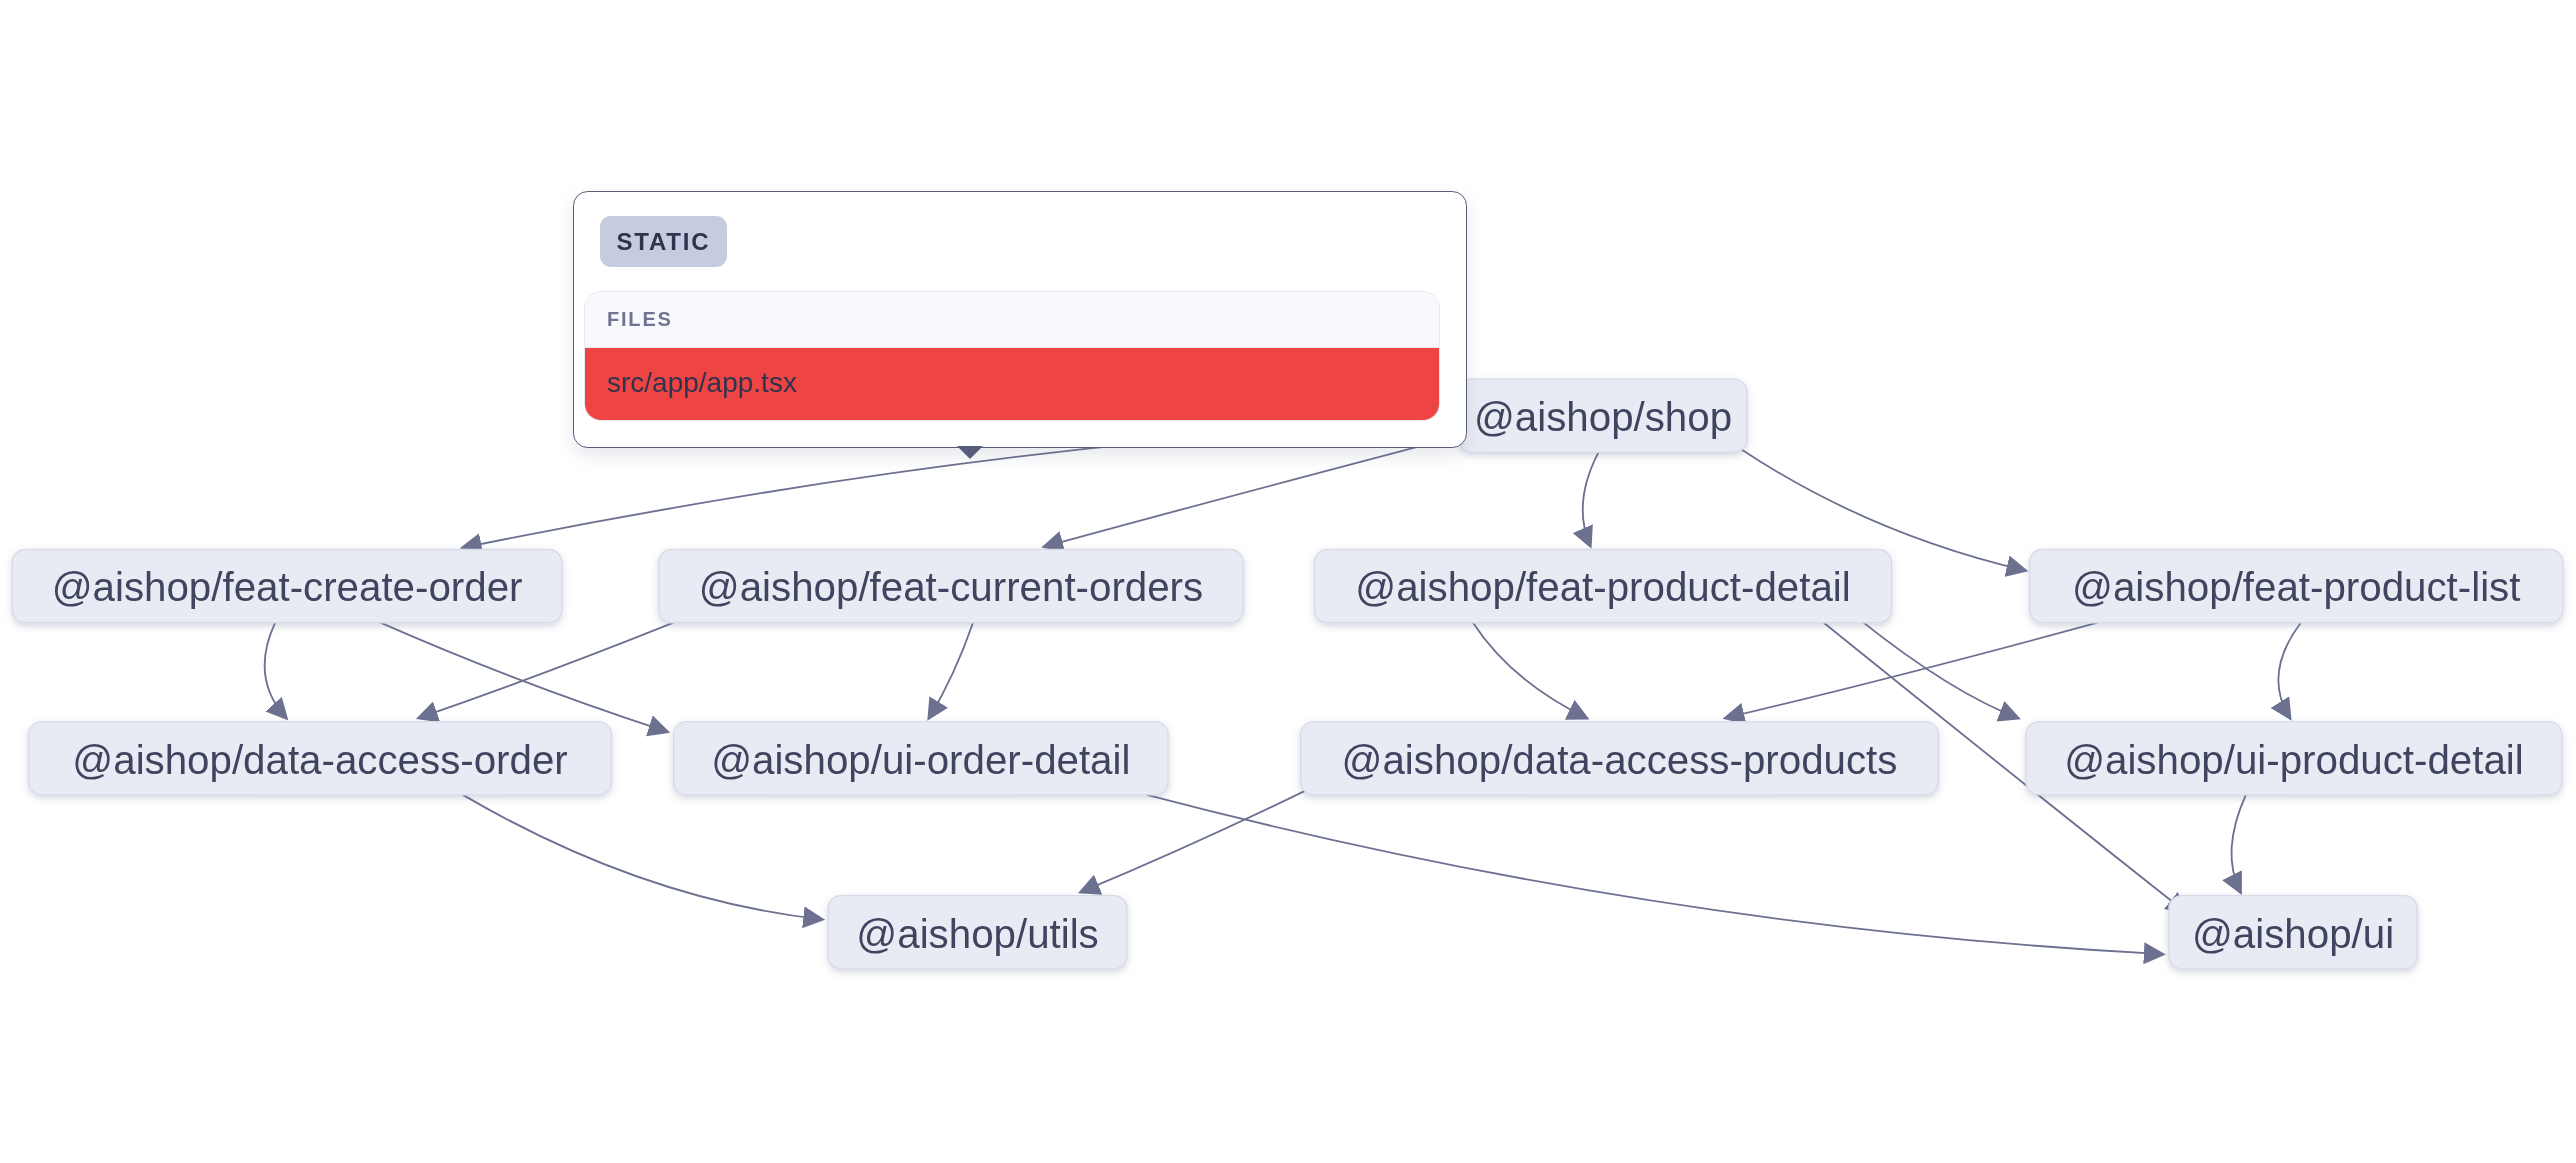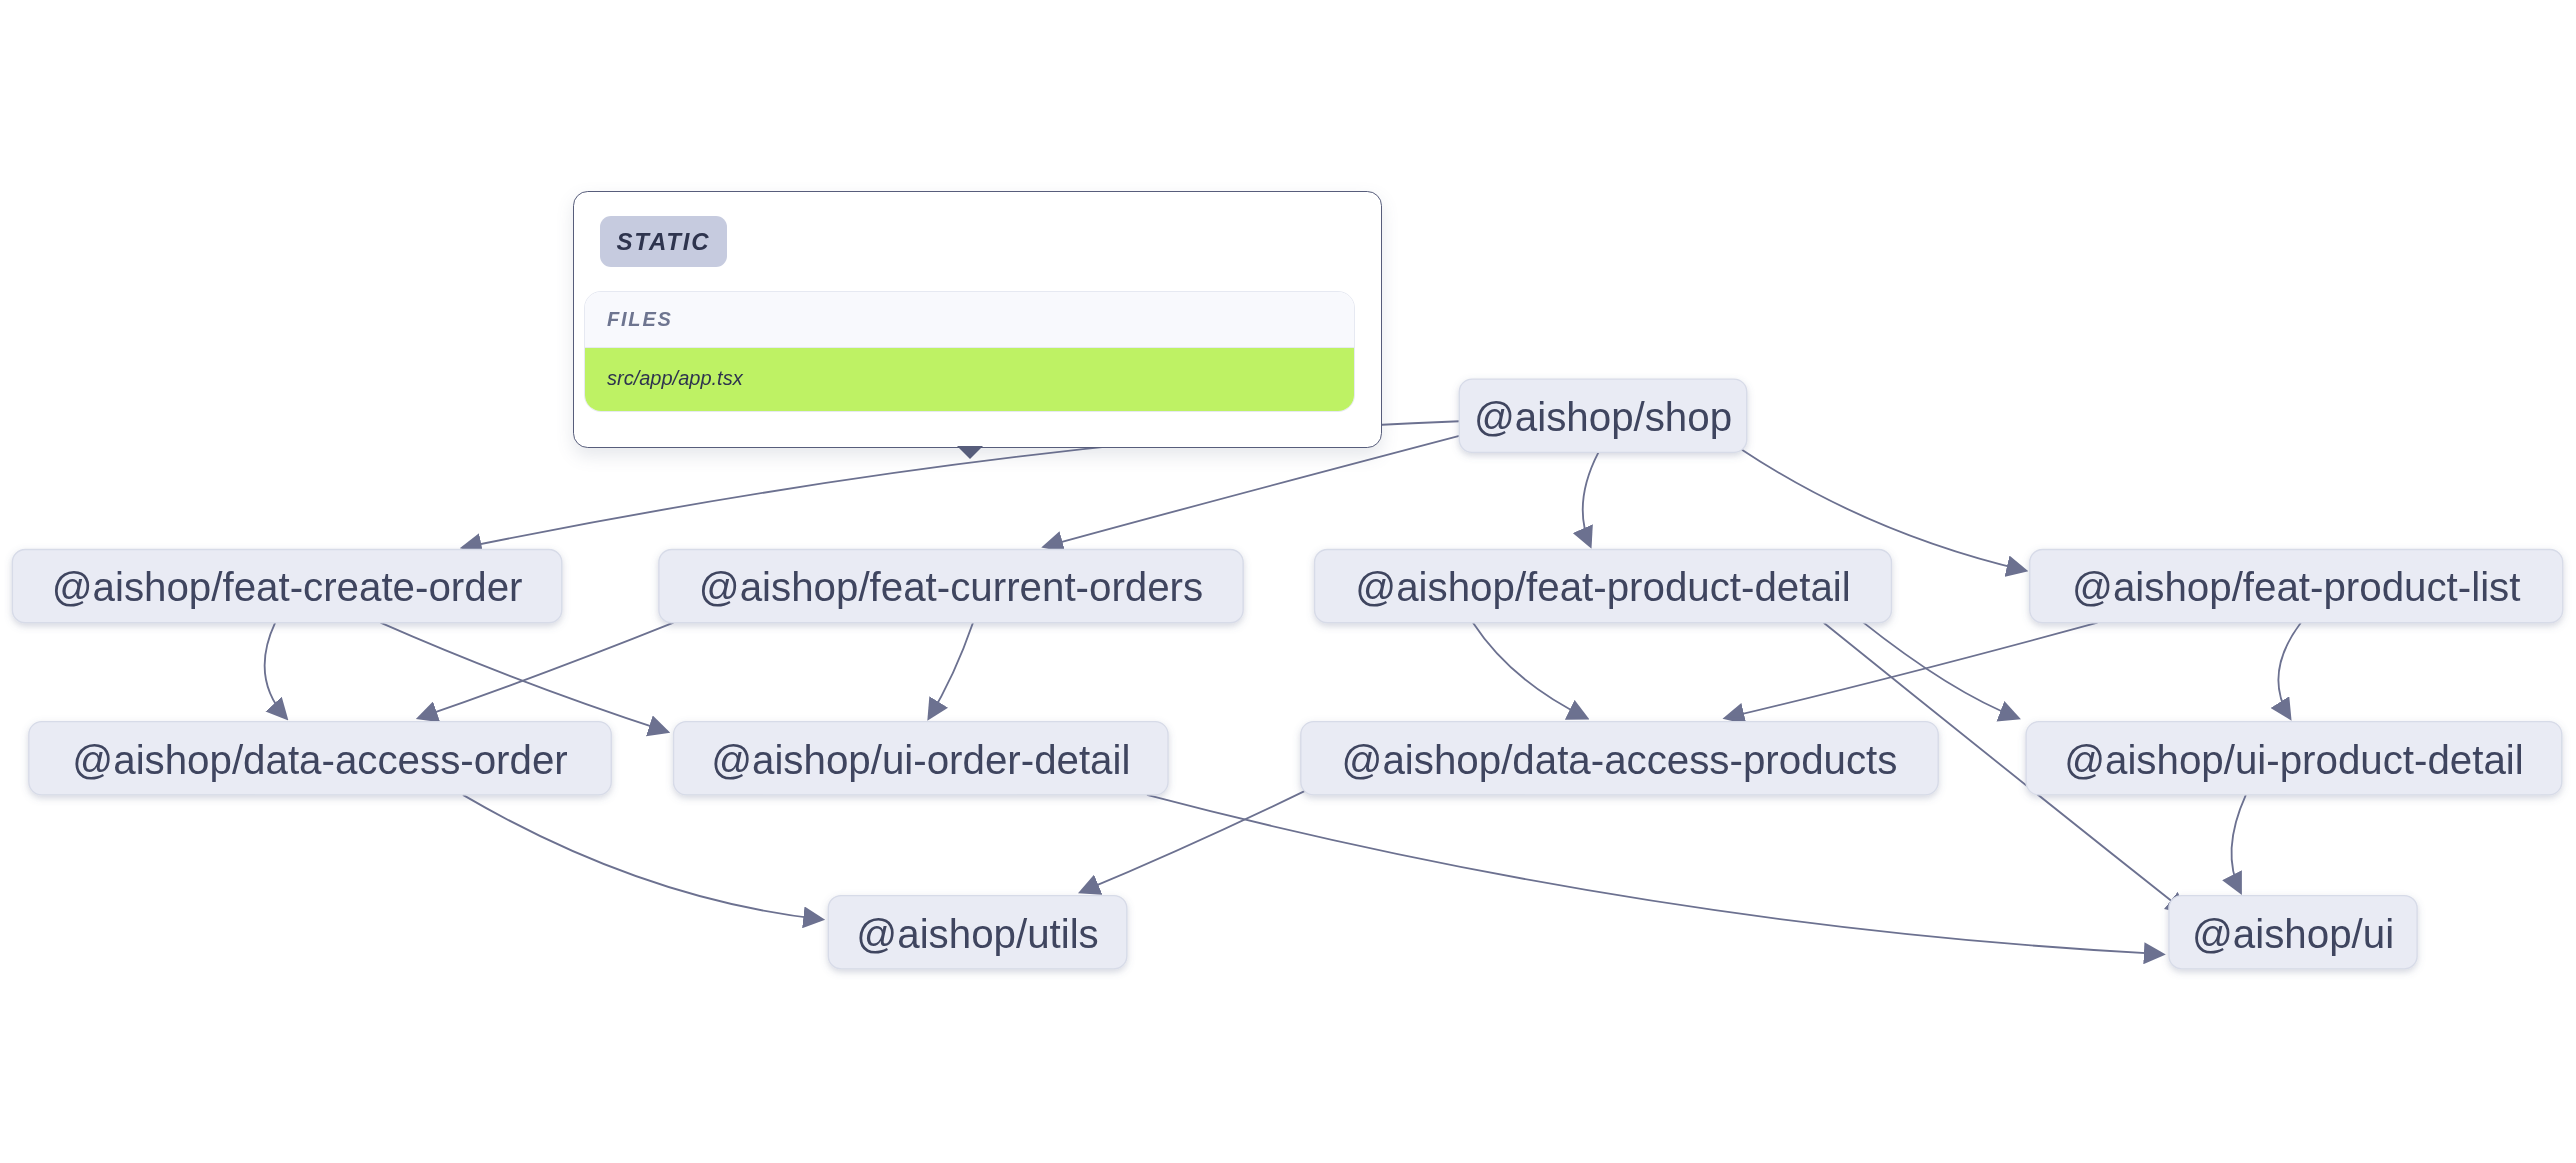--- a/index.html
+++ b/index.html
@@ -81,23 +81,23 @@
   .files-header {
     background: var(--files-header-bg);
     color: var(--files-label-text);
     font-size: 20px;
     font-weight: 600;
     letter-spacing: 1.8px;
     padding: 15.6px 22px;
     border-bottom: 0.9px solid var(--files-border);
   }
   .file-row {
-    background: #bef264;
+    background: #ef4444;
     color: var(--file-text);
-    font-size: 20px;
+    font-size: 28px;
     padding: 19px 22px 21px 22px;
   }
   .tooltip-pointer {
     position: absolute;
     bottom: -12px;
     width: 0;
     height: 0;
     border-left: 13px solid transparent;
     border-right: 13px solid transparent;
     border-top: 13px solid var(--tooltip-border);
@@ -176,21 +176,21 @@
           <rect x="904" y="978" width="326" height="80" rx="14" ry="14" class="graph-node-rect" filter="url(#nodeShadow)"></rect>
           <text x="1067" y="1020" class="graph-node-label">@aishop/utils</text>
         </g>
         <g>
           <rect x="2368" y="978" width="271" height="80" rx="14" ry="14" class="graph-node-rect" filter="url(#nodeShadow)"></rect>
           <text x="2503.5" y="1020" class="graph-node-label">@aishop/ui</text>
         </g>
       </g>
   </svg>
 
-  <div class="tooltip" id="tooltip" style="left: 573px; top: 191px; width: 809px; height: 257px; font-style: italic;">
+  <div class="tooltip" id="tooltip" style="left: 573px; top: 191px; width: 894px; height: 257px;">
     <div class="tooltip-header">
       <span class="badge">STATIC</span>
     </div>
     <div class="files-box">
       <div class="files-header">FILES</div>
       <div class="file-row">src/app/app.tsx</div>
     </div>
     <div class="tooltip-pointer" id="tooltip-pointer" style="left: 383px;"></div>
   </div>
 </div>

